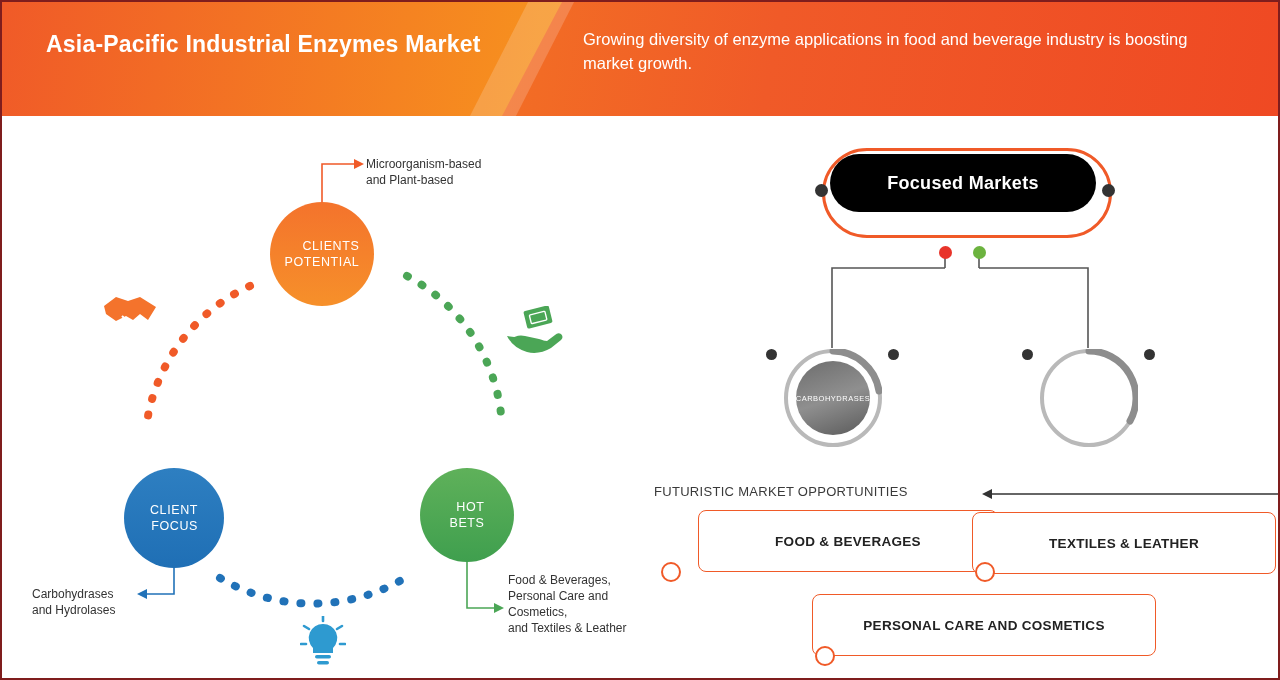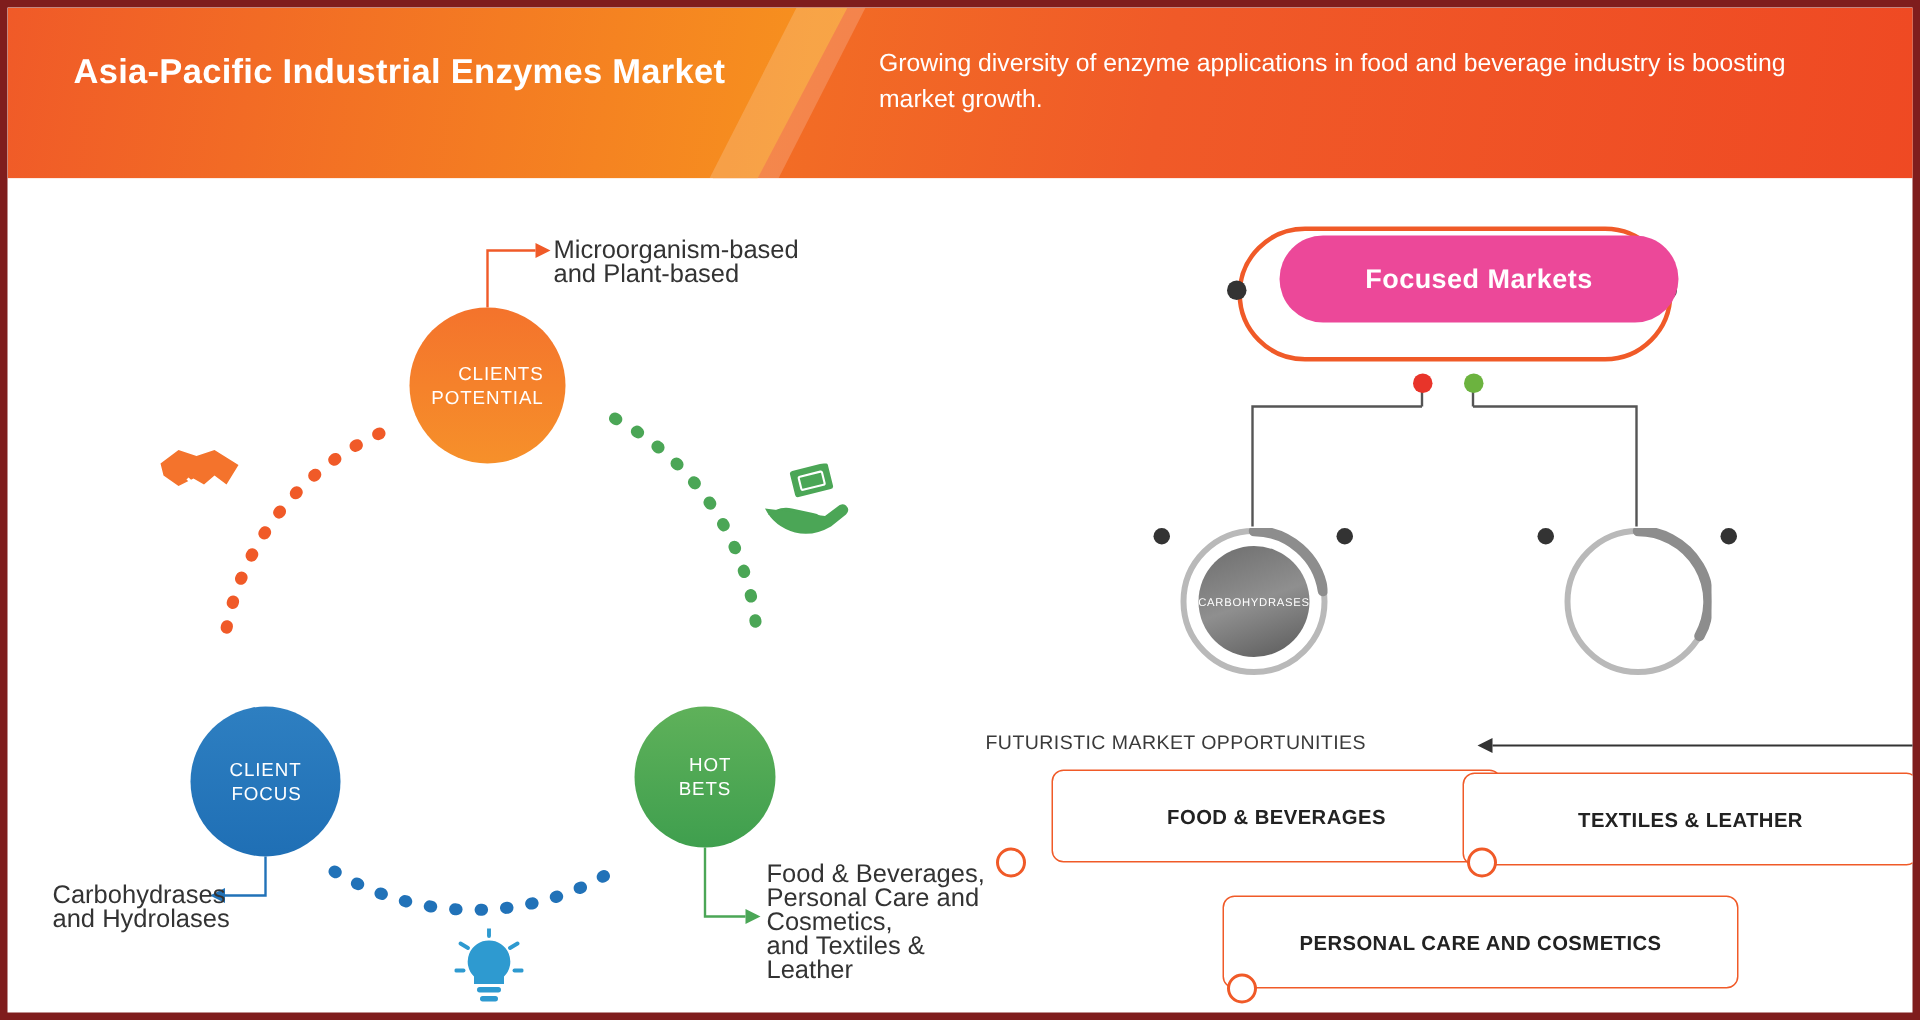--- a/index.html
+++ b/index.html
@@ -9,21 +9,21 @@
   }
   body {
     width: 1280px; height: 680px;
     font-family: "Liberation Sans", sans-serif;
     position: relative;
     overflow: hidden;
   }
   #page {
     position: relative;
     width: 1280px; height: 680px;
-    border: 5px solid #7f1d1d;
+    border: 2px solid #7f1d1d;
     background: #fff;
     overflow: hidden;
   }
 
   
   #header {
     position: absolute; left: 0; top: 0;
     width: 1280px; height: 114px;
     overflow: hidden;
   }
@@ -89,40 +89,40 @@
   #node-client-focus {
     left: 122px; top: 352px; width: 100px; height: 100px;
     background: linear-gradient(180deg, #2e7fc1 0%, #1f6fb5 100%);
   }
   #node-hot-bets {
     left: 418px; top: 352px; width: 94px; height: 94px;
     background: linear-gradient(180deg, #5fb15a 0%, #3f9f4e 100%);
   }
   .leader-label {
     position: absolute;
-    font-size: 17px;
+    font-size: 12px;
     line-height: 16px;
     color: #333333;
   }
 
   
   #right-panel { position: absolute; left: 650px; top: 114px; width: 630px; height: 566px; }
 
   #focused-markets-outer {
     position: absolute; left: 170px; top: 32px;
     width: 290px; height: 90px;
     border: 3px solid #f05a28;
     border-radius: 45px;
     background: #ffffff;
   }
   #focused-markets-pill {
-    position: absolute; left: 198px; top: 38px;
+    position: absolute; left: 178px; top: 38px;
     width: 266px; height: 58px;
     border-radius: 29px;
-    background: #ec4899;
+    background: #000000;
     color: #ffffff;
     display: flex; align-items: center; justify-content: center;
     font-size: 18px; font-weight: bold;
     letter-spacing: .3px;
   }
   .pill-dot {
     position: absolute; width: 13px; height: 13px;
     border-radius: 50%; background: #333333;
   }
 

